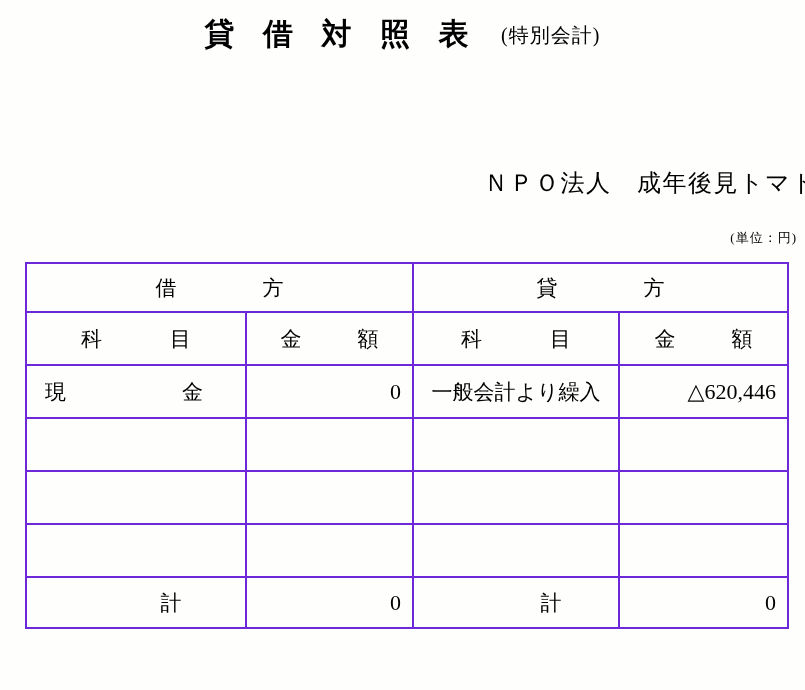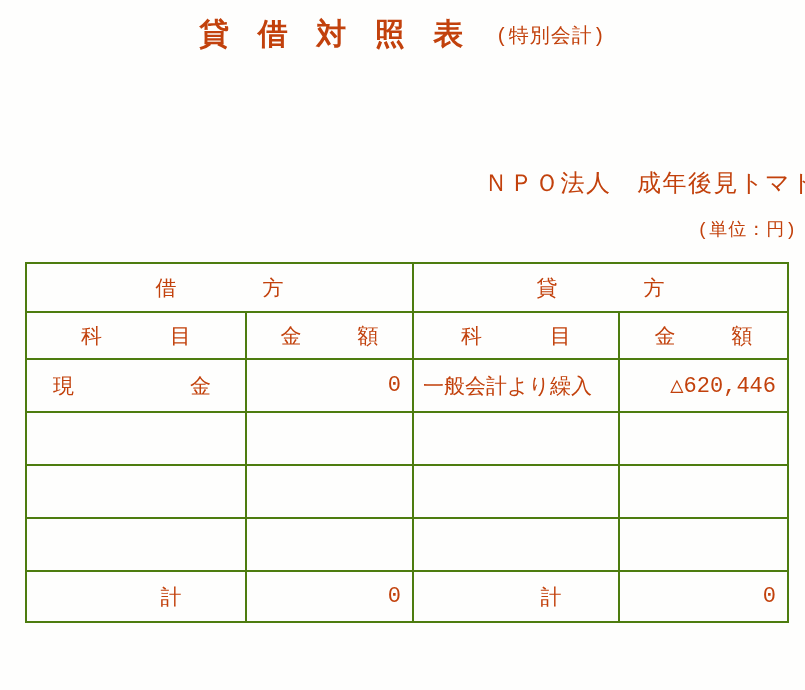--- a/index.html
+++ b/index.html
@@ -1,46 +1,46 @@
 <!DOCTYPE html>
 <html><head>
 <meta charset="utf-8">
 <style>
   html,body{margin:0;padding:0;background:#ffffff;}
   .page{
     position:relative;width:805px;height:690px;background:#fefefdf2;
-    font-family:Liberation Mono, monospace;
-    color:#c2410c;overflow:hidden;
+    font-family:Liberation Serif, serif;
+    color:#000000;overflow:hidden;
   }
   
   .title-line{position:absolute;top:14px;left:0;width:100%;text-align:center;white-space:nowrap;}
   .main-title{font-size:30px;font-weight:bold;letter-spacing:0.95em;}
   .title-suffix{font-size:20px;letter-spacing:1px;margin-left:4px;position:relative;top:-2px;}
   .date-line{position:absolute;top:68px;left:0;width:100%;text-align:center;}
   .date-inner{font-size:20px;letter-spacing:1px;position:relative;left:-38px;}
   .org-line{position:absolute;top:167px;left:484px;font-size:24px;letter-spacing:1.5px;white-space:nowrap;}
-  .unit-line{position:absolute;top:217px;right:8px;font-size:18px;letter-spacing:1px;}
+  .unit-line{position:absolute;top:229px;right:8px;font-size:13px;letter-spacing:1px;}
   
   .bs-table{
     position:absolute;left:25px;top:262px;width:762px;
     border-collapse:collapse;table-layout:fixed;
   }
   .bs-table td{
-    border:2px solid #4d7c0f;padding:0;font-size:21px;
+    border:2px solid #6d28d9;padding:0;font-size:21px;
     vertical-align:middle;overflow:hidden;white-space:nowrap;
   }
-  .r-h1{height:49px;} .r-h2{height:47px;} .r-body{height:53px;} .r-total{height:51px;}
+  .r-h1{height:49px;} .r-h2{height:53px;} .r-body{height:53px;} .r-total{height:51px;}
   
   .dist{display:block;text-align:justify;text-align-last:justify;}
   .w-sec {width:128px;margin:0 auto;}
   .w-acct{width:110px;margin:0 auto;}
   .w-amt {width:98px;margin:0 auto;}
-  .debit-acct{margin-left:26px;width:158px;}
+  .debit-acct{margin-left:18px;width:158px;}
   .bs-table td.c-amt{text-align:right;padding-right:11px;font-size:22px;}
-  .bs-table td.c-cacct{padding-left:9px;}
+  .bs-table td.c-cacct{text-align:center;}
   .bs-table td.c-total{text-align:center;}
   .c-total .total-label{position:relative;left:35px;}
 </style>
 </head>
 <body>
 
 <div class="page">
 
   <div class="title-line">
     <span class="main-title">貸借対照表</span><span class="title-suffix">(特別会計)</span>

